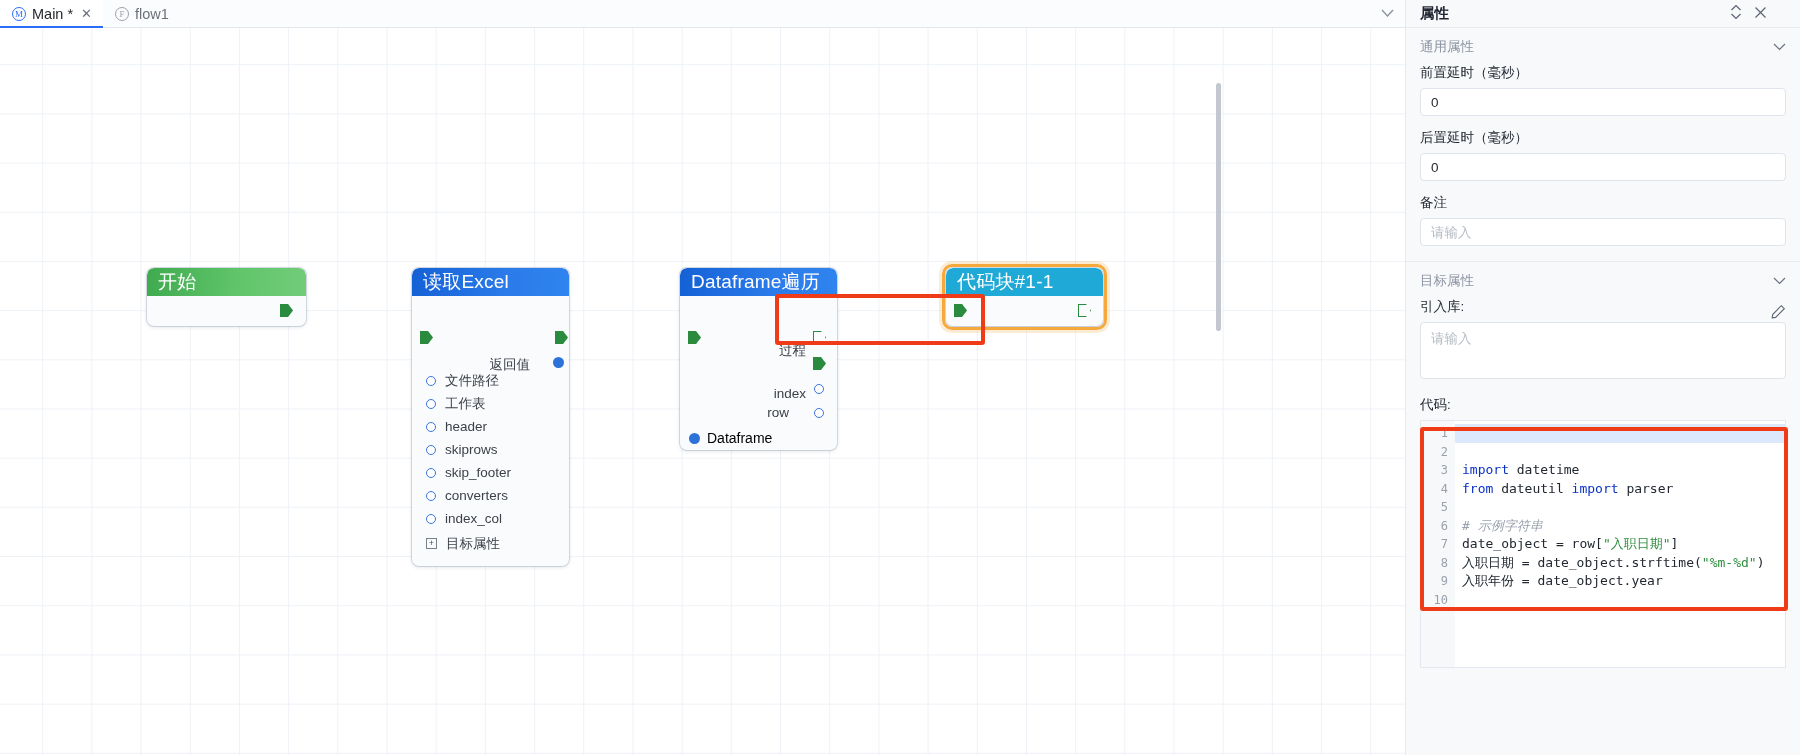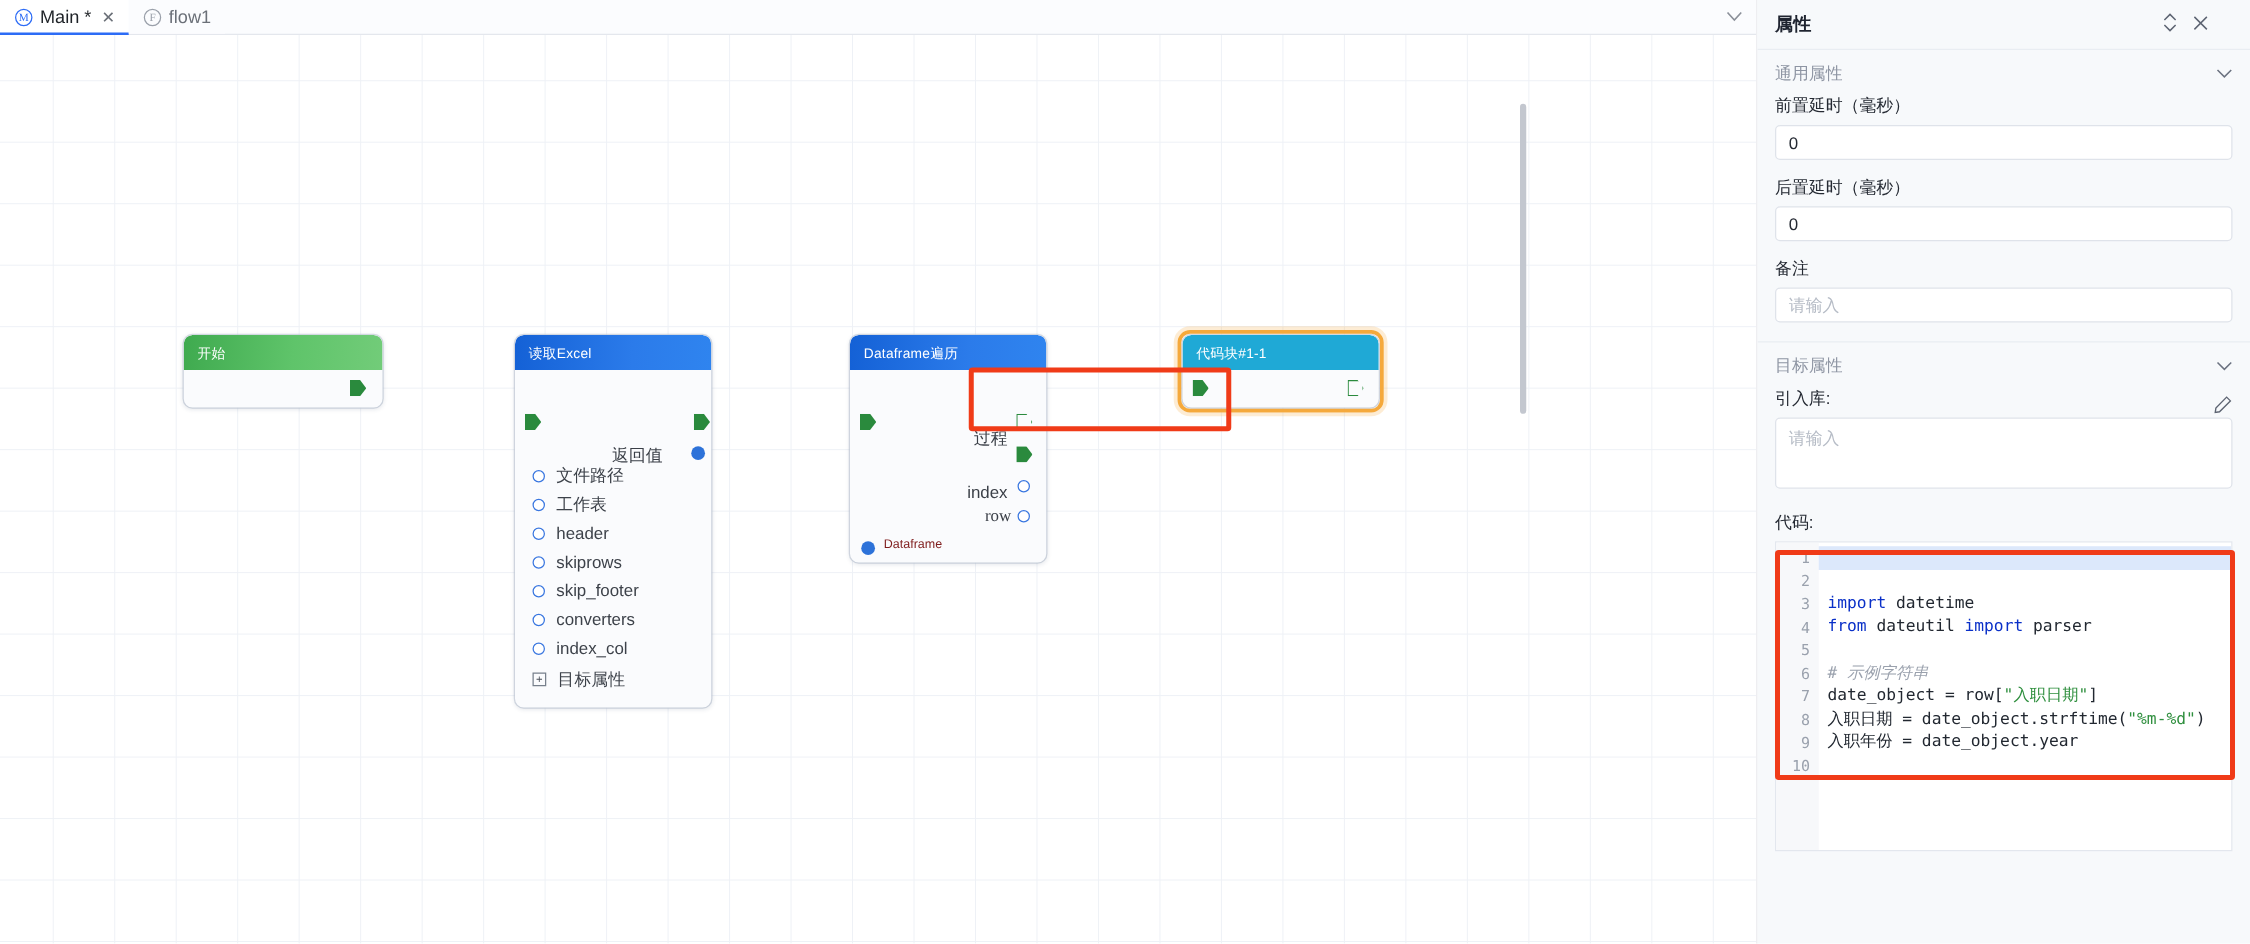--- a/index.html
+++ b/index.html
@@ -91,21 +91,21 @@
     border-radius: 7px;
     box-shadow: 0 1px 4px rgba(22,40,80,.14), 0 0 0 1px rgba(200,208,220,.65);
     z-index: 10;
     overflow: hidden;
   }
   .node-header {
     height: 28px;
     display: flex; align-items: center;
     padding: 0 11px;
     color: #ffffff;
-    font-size: 11px;
+    font-size: 19px;
     letter-spacing: .2px;
     border-radius: 7px 7px 0 0;
   }
   .node-hdr-green { background: linear-gradient(95deg,#3faa4f 0%, #5fc46a 55%, #72cc79 100%); }
   .node-hdr-blue  { background: linear-gradient(92deg,#1461d6 0%, #2b7bea 60%, #2f84ef 100%); }
   .node-hdr-cyan  { background: #1fa9d6; }
   .node-body { position: relative; }
 
   
   .port-exec {
@@ -128,21 +128,21 @@
     border: 1.6px solid #3a77e0;
     background: #ffffff;
   }
   .port-data-f {
     position: absolute;
     width: 11px; height: 11px;
     border-radius: 50%;
     background: #2d72d9;
   }
   .pin-label-right { position: absolute; font-size: 13.5px; color: #3a3f47; white-space: nowrap; }
-  .pin-label-left  { position: absolute; font-size: 10px; color: #7f1d1d; white-space: nowrap; }
+  .pin-label-left  { position: absolute; font-size: 14px; color: #000000; white-space: nowrap; }
   .prop-list { position: absolute; left: 14px; top: 73px; }
   .prop-item {
     display: flex; align-items: center; gap: 9px;
     height: 23px; font-size: 13.5px; color: #3d424a;
     white-space: nowrap;
   }
   .prop-dot {
     width: 10px; height: 10px; border-radius: 50%;
     border: 1.6px solid #3a77e0; background: #fff; flex: 0 0 auto;
   }
@@ -170,21 +170,21 @@
   }
 
   
   .panel {
     width: 394px; height: 755px;
     background: #f7f9fb;
     display: flex; flex-direction: column;
     position: relative;
   }
   .panel-head {
-    height: 40px;
+    height: 28px;
     display: flex; align-items: center;
     padding: 0 28px 0 14px;
     background: #f7f9fb;
     border-bottom: 1px solid #e9edf2;
   }
   .panel-title { font-size: 14.5px; font-weight: bold; color: #1f2430; }
   .panel-head-spacer { flex: 1 1 auto; }
   .panel-ico { width: 24px; text-align: center; color: #5d6472; font-size: 14px; cursor: pointer; }
 
   .panel-body { flex: 1 1 auto; overflow: hidden; padding: 0; }
@@ -368,21 +368,21 @@
           <span class="port-exec" style="left:8px; top:35px;"></span>
 
           <span class="port-exec-hollow" style="left:133px; top:35px;"></span>
 
           <span class="pin-label-right" style="right:31px; top:46px;">过程</span>
           <span class="port-exec" style="left:133px; top:61px;"></span>
 
           <span class="pin-label-right" style="right:31px; top:90px;">index</span>
           <span class="port-data-o" style="left:134px; top:88px;"></span>
 
-          <span class="pin-label-right" style="right:28px; top:109px;font-family:Liberation Serif, serif;">row</span>
+          <span class="pin-label-right" style="right:48px; top:109px;">row</span>
           <span class="port-data-o" style="left:134px; top:112px;"></span>
 
           <span class="port-data-f" style="left:9px; top:137px;"></span>
           <span class="pin-label-left" style="left:27px; top:134px;">Dataframe</span>
         </div>
       </div>
 
       <div class="node" style="left:946px; top:240px; width:157px; height:58px;">
         <div class="node-header node-hdr-cyan">
           <span>代码块#1-1</span>

